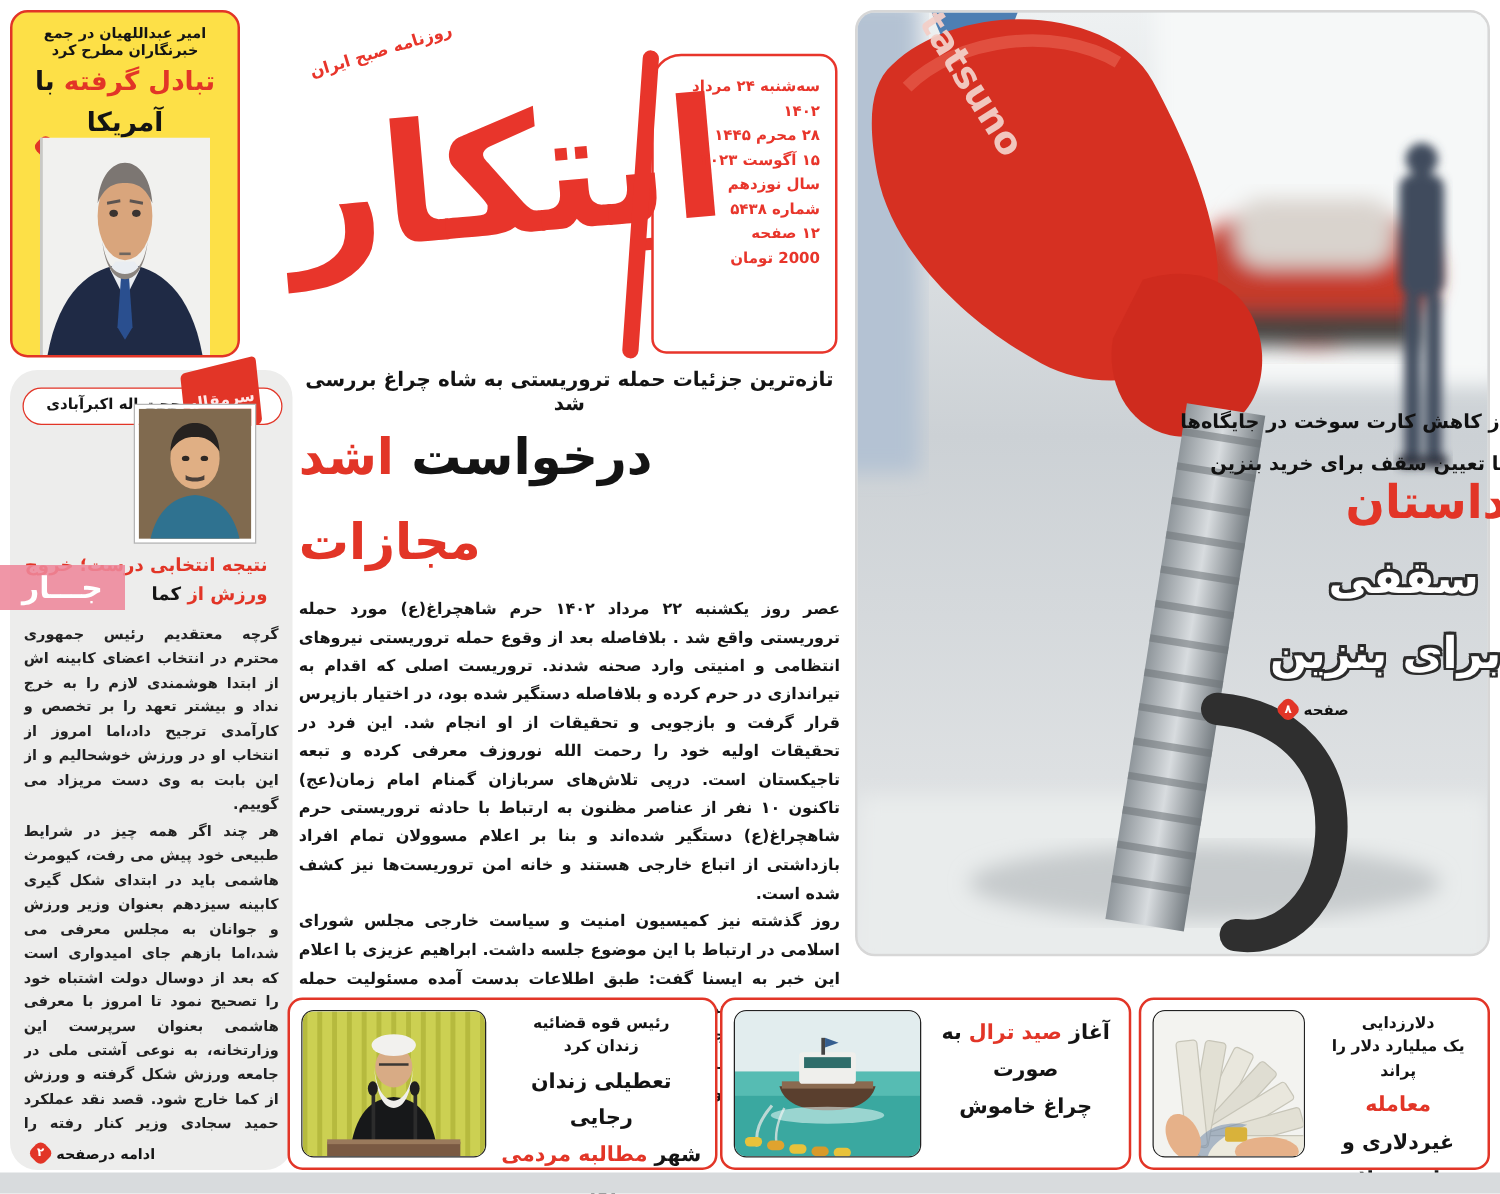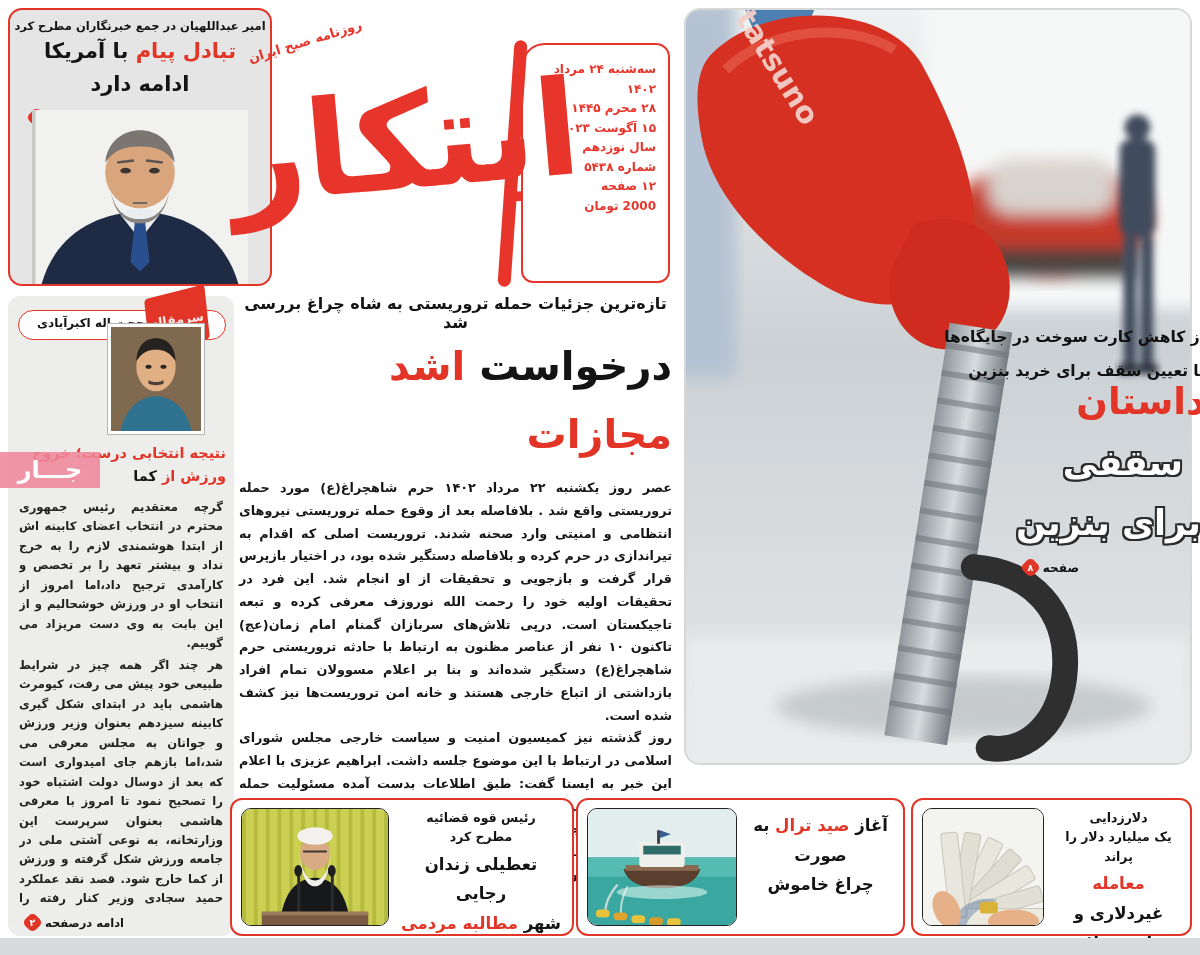--- a/index.html
+++ b/index.html
@@ -10,22 +10,22 @@
   *{box-sizing:border-box;}
   html,body{margin:0;padding:0;}
   body{
     width:1200px;height:955px;background:#ffffff;
     font-family:"DejaVu Sans",sans-serif;color:var(--ink);
     position:relative;overflow:hidden;
   }
   .page{position:absolute;inset:0;direction:rtl;}
 
   
-  .tl-box{position:absolute;left:8px;top:8px;width:264px;height:278px;
-    border:2px solid var(--red);border-radius:14px;background:#e5e5e5;overflow:hidden;text-align:center;}
+  .tl-box{position:absolute;left:8px;top:8px;width:184px;height:278px;
+    border:2px solid var(--red);border-radius:14px;background:#fde047;overflow:hidden;text-align:center;}
   .tl-kicker{margin-top:9px;font-size:11.5px;font-weight:bold;}
   .tl-head{margin-top:2px;font-size:21px;font-weight:bold;line-height:1.55;}
   .tl-head .red{color:var(--red);}
   .tl-pagenote{position:absolute;left:14px;top:100px;font-size:12px;font-weight:bold;}
   .tl-photo{position:absolute;left:22px;right:22px;bottom:0;top:100px;}
   .tl-photo svg{width:100%;height:100%;display:block;}
 
   
   .pn{display:inline-block;width:15px;height:15px;background:var(--red);
     border-radius:5px;transform:rotate(45deg);margin:0 5px;vertical-align:-3px;position:relative;}
@@ -42,21 +42,21 @@
   .alef-stroke{position:absolute;left:506px;top:40px;width:13px;height:247px;
     background:var(--red2);border-radius:8px;transform:rotate(4deg);}
   .datebox{position:absolute;left:521px;top:43px;width:149px;height:240px;
     border:2.5px solid var(--red2);border-radius:24px 14px 12px 12px;
     padding:15px 12px 0 4px;direction:rtl;}
   .datebox div{color:var(--red2);font-size:12px;font-weight:bold;line-height:1.63;text-align:right;}
 
   
   .lead{position:absolute;left:239px;top:294px;width:433px;direction:rtl;}
   .lead-kicker{text-align:center;font-size:16px;font-weight:bold;}
-  .lead-h{text-align:right;font-size:40px;font-weight:bold;line-height:1.7;}
+  .lead-h{text-align:left;font-size:40px;font-weight:bold;line-height:1.7;}
   .lead-h .red{color:var(--red);}
   .lead-body{margin-top:9px;font-size:12.8px;font-weight:bold;line-height:1.78;
     text-align:justify;color:#161616;}
   .lead-body p{margin:0;}
 
   
   .main-photo{position:absolute;left:684px;top:8px;width:508px;height:757px;
     border-radius:16px;overflow:hidden;border:2px solid #d7d7d7;background:#dfe3e5;}
   .main-photo svg{width:100%;height:100%;display:block;}
   .fuel-overlay{position:absolute;left:684px;top:8px;width:547px;height:757px;direction:rtl;border-radius:27px;}
@@ -65,33 +65,33 @@
   .fo-red{position:absolute;right:26px;top:372px;font-size:37px;font-weight:bold;color:var(--red);}
   .outline-w{color:#fff;font-weight:bold;
     text-shadow:-2px 0 0 #2c2c2c,2px 0 0 #2c2c2c,0 -2px 0 #2c2c2c,0 2px 0 #2c2c2c,
       -2px -2px 0 #2c2c2c,2px 2px 0 #2c2c2c,-2px 2px 0 #2c2c2c,2px -2px 0 #2c2c2c;}
   .fo-o1{position:absolute;right:48px;top:435px;font-size:35px;}
   .fo-o2{position:absolute;right:30px;top:495px;font-size:35px;}
   .fo-page{position:absolute;right:152px;top:552px;font-size:12px;font-weight:bold;color:#111;}
 
   
   .edit{position:absolute;left:8px;top:296px;width:226px;height:640px;
-    background:#ededec;border-radius:12px;direction:rtl;overflow:visible;}
+    background:#ededec;border-radius:22px;direction:rtl;overflow:visible;}
   .ed-capsule{position:absolute;left:10px;right:8px;top:14px;height:30px;
     border:1.5px solid var(--red);border-radius:16px;background:#fff;}
   .ed-author{position:absolute;left:22px;top:20px;width:122px;text-align:center;
     font-size:12px;font-weight:bold;}
   .ed-badge{position:absolute;right:26px;top:-4px;width:62px;height:54px;background:var(--red);
     transform:rotate(-14deg) skewX(-8deg);border-radius:4px;display:flex;
     align-items:center;justify-content:center;}
   .ed-badge span{transform:skewX(8deg) rotate(6deg);color:#ffe9e9;font-size:12.5px;font-weight:bold;}
   .ed-photo{position:absolute;left:100px;top:28px;width:96px;height:110px;
     border:3px solid #fff;outline:1px solid #b5b5b5;}
   .ed-photo svg{width:100%;height:100%;display:block;}
-  .ed-headline{position:absolute;top:146px;right:8px;left:8px;text-align:right;
+  .ed-headline{position:absolute;top:146px;right:20px;left:8px;text-align:right;
     font-size:14.5px;font-weight:bold;line-height:1.6;}
   .ed-headline .red{color:var(--red);}
   .ed-body{position:absolute;top:202px;bottom:26px;left:11px;right:11px;overflow:hidden;
     font-size:11.6px;font-weight:bold;line-height:1.68;text-align:justify;color:#222;}
   .ed-body p{margin:0 0 2px 0;}
   .ed-note{position:absolute;bottom:6px;left:12px;font-size:11.5px;font-weight:bold;}
   .watermark{position:absolute;left:0;top:452px;width:100px;height:36px;
     background:rgba(238,136,155,0.88);color:#fff;display:flex;align-items:center;
     justify-content:center;font-size:24px;font-weight:bold;z-index:6;direction:rtl;}
 
@@ -119,21 +119,21 @@
   .footer-bar{position:absolute;left:0;right:0;bottom:0;height:17px;background:#d8dbdd;}
 </style>
 </head>
 <body>
 
 <div class="page">
 
   <div class="tl-box">
     <div class="tl-kicker">امیر عبداللهیان در جمع خبرنگاران مطرح کرد</div>
     <div class="tl-head">
-      <span class="red">تبادل پیام</span><span> با آمریکا</span><br>
+      <span class="red">تبادل گرفته</span><span> با آمریکا</span><br>
       <span>ادامه دارد</span>
     </div>
     <div class="tl-pagenote">
       <span>صفحه</span><span class="pn"><b>۱۱</b></span>
     </div>
     <div class="tl-photo">
       <svg viewBox="0 0 180 172" preserveAspectRatio="none">
         <rect x="0" y="0" width="180" height="172" fill="#f1f1ef"></rect>
         <rect x="0" y="0" width="3" height="172" fill="#c9c9c6"></rect>
         <path d="M8,172 C20,122 54,102 90,100 C126,102 160,122 172,172 Z" fill="#1f2a45"></path>
@@ -307,21 +307,21 @@
         <rect x="90" y="66" width="3" height="46" fill="#2c2c2c"></rect>
         <ellipse cx="57" cy="64" rx="4" ry="6" fill="#1f1f1f"></ellipse>
         <ellipse cx="91" cy="64" rx="4" ry="6" fill="#1f1f1f"></ellipse>
         <rect x="20" y="108" width="108" height="12" fill="#7a5a43"></rect>
         <rect x="20" y="106" width="108" height="4" fill="#9a7a5c"></rect>
       </svg>
     </div>
     <div class="btext">
       <div class="bkicker">
         <span>رئیس قوه قضائیه</span><br>
-        <span>مطرح کرد</span>
+        <span>زندان کرد</span>
       </div>
       <div class="bhead">
         <span>تعطیلی زندان رجایی</span><br>
         <span>شهر </span><span class="red">مطالبه مردمی</span><span> بود</span>
       </div>
 
     </div>
   </div>
 
   <div class="bbox box-t">

